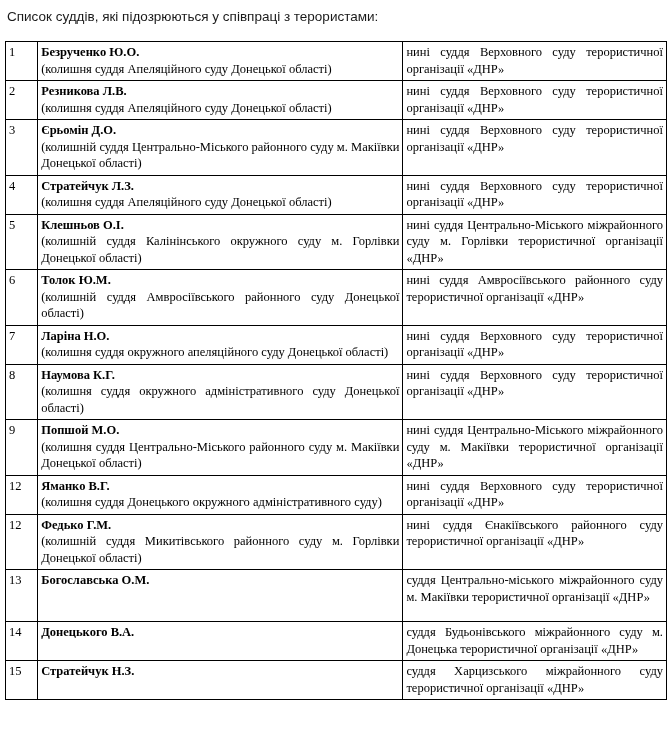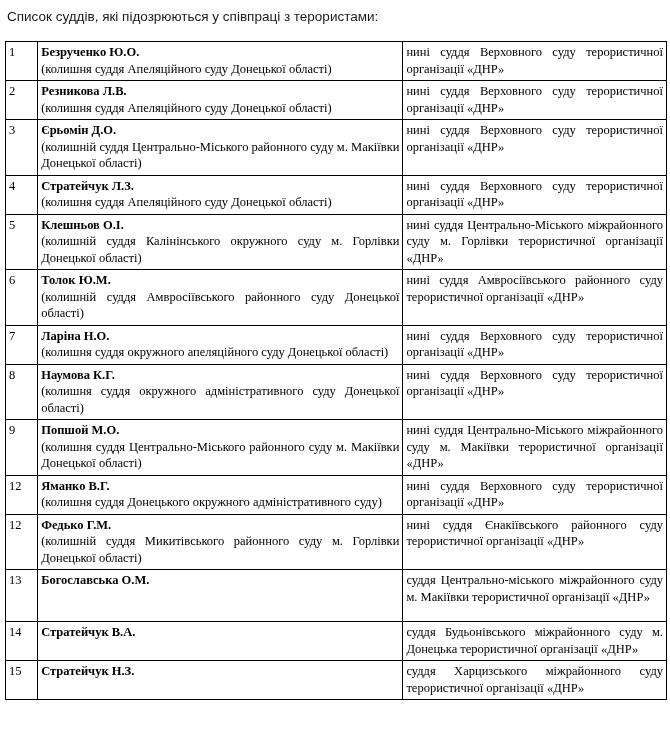--- a/index.html
+++ b/index.html
@@ -173,21 +173,21 @@
     <td class="name-cell">
       <div class="judge-name">Богославська О.М.</div>
       <div class="former-position"></div>
     </td>
     <td class="current-cell">суддя Центрально-міського міжрайонного суду м. Макіївки терористичної організації «ДНР»</td>
   </tr>
 
   <tr style="height: 38px;">
     <td class="num-cell">14</td>
     <td class="name-cell">
-      <div class="judge-name">Стратейчук В.А.</div>
+      <div class="judge-name">Донецького В.А.</div>
       <div class="former-position"></div>
     </td>
     <td class="current-cell">суддя Будьонівського міжрайонного суду м. Донецька терористичної організації «ДНР»</td>
   </tr>
 
   <tr style="height: 28px;">
     <td class="num-cell">15</td>
     <td class="name-cell">
       <div class="judge-name">Стратейчук Н.З.</div>
       <div class="former-position"></div>

